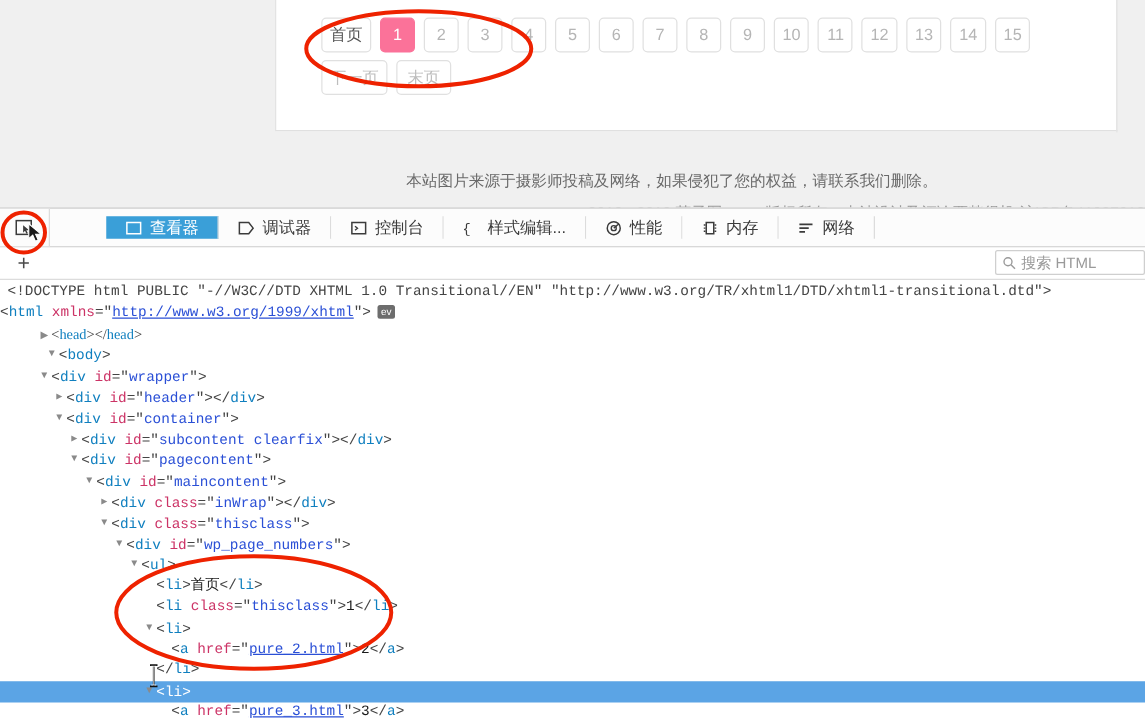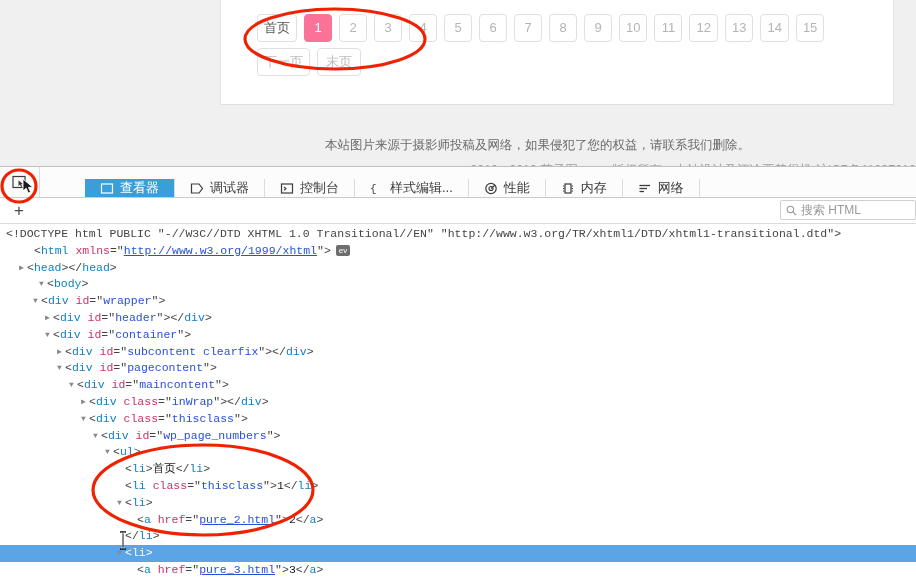--- a/index.html
+++ b/index.html
@@ -84,21 +84,21 @@
     border-bottom: 1px solid #cccccc;
     display: flex;
     align-items: stretch;
   }
   .dt-pickbtn {
     width: 40px;
     display: flex; align-items: center; justify-content: center;
     border-right: 1px solid #dcdcdc;
     background: #fcfcfc;
   }
-  .tabs { display: flex; align-items: flex-end; padding-left: 45px; }
+  .tabs { display: flex; align-items: center; padding-left: 45px; }
   .dt-tab {
     display: flex; align-items: center; gap: 6px;
     padding: 0 15px;
     font-size: 13px;
     color: #3b3b3b;
     border-right: 1px solid #dcdcdc;
     background: #fcfcfc;
     white-space: nowrap;
   }
   .dt-tab.active { background: #3a9fd8; color: #ffffff; }
@@ -112,21 +112,21 @@
     border-bottom: 1px solid #dcdcdc;
   }
   .plus-btn {
     position: absolute; left: 9px; top: 2px;
     width: 20px; height: 20px;
     display: flex; align-items: center; justify-content: center;
     font-size: 17px; color: #4a4a4a; line-height: 1;
   }
   .search-box {
     position: absolute; right: 0px; top: 2px;
-    width: 136px; height: 20px;
+    width: 120px; height: 20px;
     border: 1px solid #cfcfcf;
     border-radius: 2px;
     background: #ffffff;
     display: flex; align-items: center;
     padding-left: 5px;
     gap: 4px;
   }
   .search-box .sph {
     font-size: 12px; color: #9a9a9a;
     font-family: "Liberation Sans", sans-serif;
@@ -323,25 +323,25 @@
           <line x1="6.8" y1="6.8" x2="10" y2="10" stroke="#9a9a9a" stroke-width="1.1"></line>
         </svg>
         <span class="sph">搜索 HTML</span>
       </div>
     </div>
 
     <div class="dom-tree">
       <div class="node" style="padding-left:6px;">
         <span class="punct">&lt;!DOCTYPE html PUBLIC "-//W3C//DTD XHTML 1.0 Transitional//EN" "http://www.w3.org/TR/xhtml1/DTD/xhtml1-transitional.dtd"&gt;</span>
       </div>
-      <div class="node" style="padding-left:14px;margin-left:20px;">
+      <div class="node" style="padding-left:0;">
         <span class="punct">&lt;</span><span class="tag">html</span><span class="punct">&nbsp;</span><span class="attr">xmlns</span><span class="punct">="</span><span class="link">http://www.w3.org/1999/xhtml</span><span class="punct">"&gt;</span><span class="ev-badge">ev</span>
       </div>
       <div id="dom-rows">
-          <div class="node" style="padding-left: 16px;"><span class="twisty closed"></span><span class="punct">&lt;</span><span class="tag">head</span><span class="punct">&gt;</span><span class="punct">&lt;/</span><span class="tag">head</span><span class="punct">&gt;</span></div>
+          <div class="node" style="padding-left: 30px; font-family: Liberation Serif, serif;"><span class="twisty closed"></span><span class="punct">&lt;</span><span class="tag">head</span><span class="punct">&gt;</span><span class="punct">&lt;/</span><span class="tag">head</span><span class="punct">&gt;</span></div>
           <div class="node" style="padding-left: 36px;"><span class="twisty open"></span><span class="punct">&lt;</span><span class="tag">body</span><span class="punct">&gt;</span></div>
           <div class="node" style="padding-left: 30px;"><span class="twisty open"></span><span class="punct">&lt;</span><span class="tag">div</span><span class="punct">&nbsp;</span><span class="attr">id</span><span class="punct">="</span><span class="val">wrapper</span><span class="punct">"</span><span class="punct">&gt;</span></div>
           <div class="node" style="padding-left: 42px;"><span class="twisty closed"></span><span class="punct">&lt;</span><span class="tag">div</span><span class="punct">&nbsp;</span><span class="attr">id</span><span class="punct">="</span><span class="val">header</span><span class="punct">"</span><span class="punct">&gt;</span><span class="punct">&lt;/</span><span class="tag">div</span><span class="punct">&gt;</span></div>
           <div class="node" style="padding-left: 42px;"><span class="twisty open"></span><span class="punct">&lt;</span><span class="tag">div</span><span class="punct">&nbsp;</span><span class="attr">id</span><span class="punct">="</span><span class="val">container</span><span class="punct">"</span><span class="punct">&gt;</span></div>
           <div class="node" style="padding-left: 54px;"><span class="twisty closed"></span><span class="punct">&lt;</span><span class="tag">div</span><span class="punct">&nbsp;</span><span class="attr">id</span><span class="punct">="</span><span class="val">subcontent clearfix</span><span class="punct">"</span><span class="punct">&gt;</span><span class="punct">&lt;/</span><span class="tag">div</span><span class="punct">&gt;</span></div>
           <div class="node" style="padding-left: 54px;"><span class="twisty open"></span><span class="punct">&lt;</span><span class="tag">div</span><span class="punct">&nbsp;</span><span class="attr">id</span><span class="punct">="</span><span class="val">pagecontent</span><span class="punct">"</span><span class="punct">&gt;</span></div>
           <div class="node" style="padding-left: 66px;"><span class="twisty open"></span><span class="punct">&lt;</span><span class="tag">div</span><span class="punct">&nbsp;</span><span class="attr">id</span><span class="punct">="</span><span class="val">maincontent</span><span class="punct">"</span><span class="punct">&gt;</span></div>
           <div class="node" style="padding-left: 78px;"><span class="twisty closed"></span><span class="punct">&lt;</span><span class="tag">div</span><span class="punct">&nbsp;</span><span class="attr">class</span><span class="punct">="</span><span class="val">inWrap</span><span class="punct">"</span><span class="punct">&gt;</span><span class="punct">&lt;/</span><span class="tag">div</span><span class="punct">&gt;</span></div>
           <div class="node" style="padding-left: 78px;"><span class="twisty open"></span><span class="punct">&lt;</span><span class="tag">div</span><span class="punct">&nbsp;</span><span class="attr">class</span><span class="punct">="</span><span class="val">thisclass</span><span class="punct">"</span><span class="punct">&gt;</span></div>
           <div class="node" style="padding-left: 90px;"><span class="twisty open"></span><span class="punct">&lt;</span><span class="tag">div</span><span class="punct">&nbsp;</span><span class="attr">id</span><span class="punct">="</span><span class="val">wp_page_numbers</span><span class="punct">"</span><span class="punct">&gt;</span></div>

